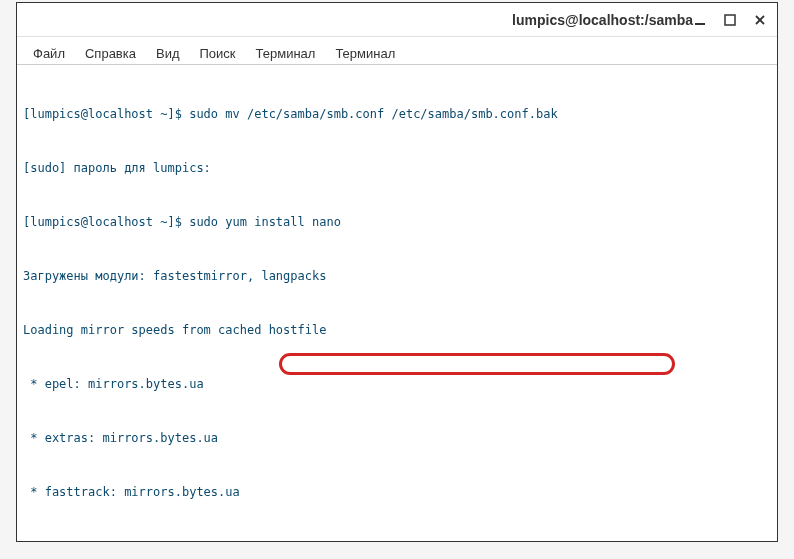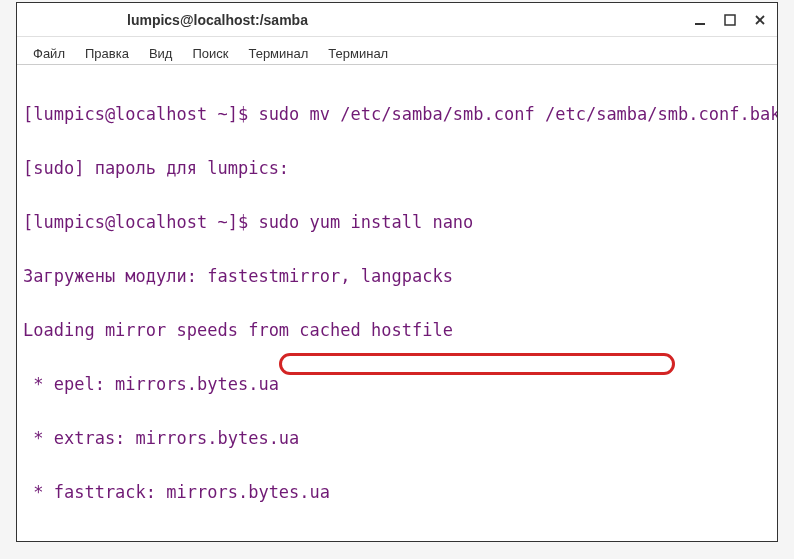--- a/index.html
+++ b/index.html
@@ -27,21 +27,21 @@
       height: 34px;
       display: flex;
       align-items: center;
       justify-content: space-between;
       padding: 0 10px;
       background: #ffffff;
       border-bottom: 1px solid #e0e0e0;
     }
     .titlebar-center {
       flex: 1;
-      text-align: left;
+      text-align: right;
       font-size: 14px;
       font-weight: bold;
       color: #333;
     }
     .titlebar-left {
       width: 100px;
     }
     .window-controls {
       display: flex;
       gap: 16px;
@@ -69,23 +69,23 @@
       font-size: 13px;
       color: #333;
       padding: 3px 8px;
       cursor: pointer;
     }
     .terminal {
       flex: 1;
       background: #ffffff;
       padding: 4px 6px;
       font-family: "DejaVu Sans Mono", "Liberation Mono", monospace;
-      font-size: 17px;
+      font-size: 12px;
       line-height: 18px;
-      color: #701a75;
+      color: #0c4a6e;
       white-space: pre;
       overflow: hidden;
       position: relative;
     }
     .terminal-line {
       display: block;
     }
     .highlight-box {
       position: absolute;
       border: 3px solid #d32424;
@@ -115,21 +115,21 @@
         <svg width="12" height="12" viewBox="0 0 12 12">
             <line x1="2" y1="2" x2="10" y2="10" stroke="#333" stroke-width="1.8"></line>
             <line x1="10" y1="2" x2="2" y2="10" stroke="#333" stroke-width="1.8"></line>
           </svg>
       </div>
     </div>
   </div>
 
   <div class="menubar">
     <div class="menu-item">Файл</div>
-    <div class="menu-item">Правка</div>
+    <div class="menu-item">Справка</div>
     <div class="menu-item">Вид</div>
     <div class="menu-item">Поиск</div>
     <div class="menu-item">Терминал</div>
     <div class="menu-item">Терминал</div>
   </div>
 
   <div class="terminal">
     <span class="terminal-line">[lumpics@localhost ~]$ sudo mv /etc/samba/smb.conf /etc/samba/smb.conf.bak</span>
     <span class="terminal-line">[sudo] пароль для lumpics:</span>
     <span class="terminal-line">[lumpics@localhost ~]$ sudo yum install nano</span>

